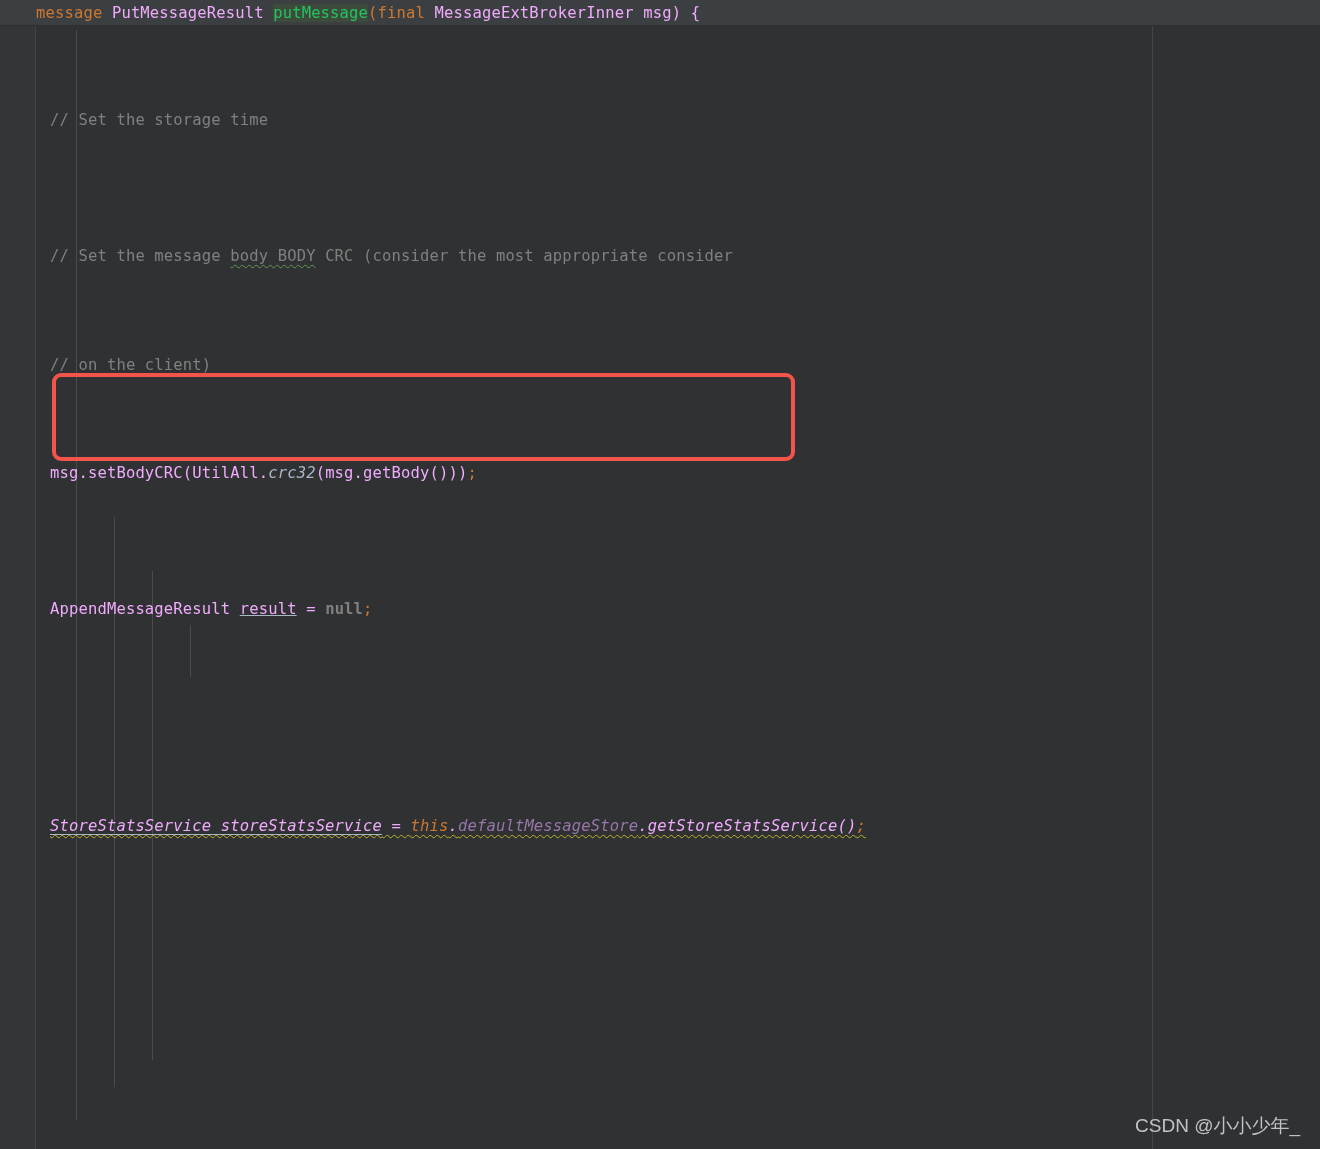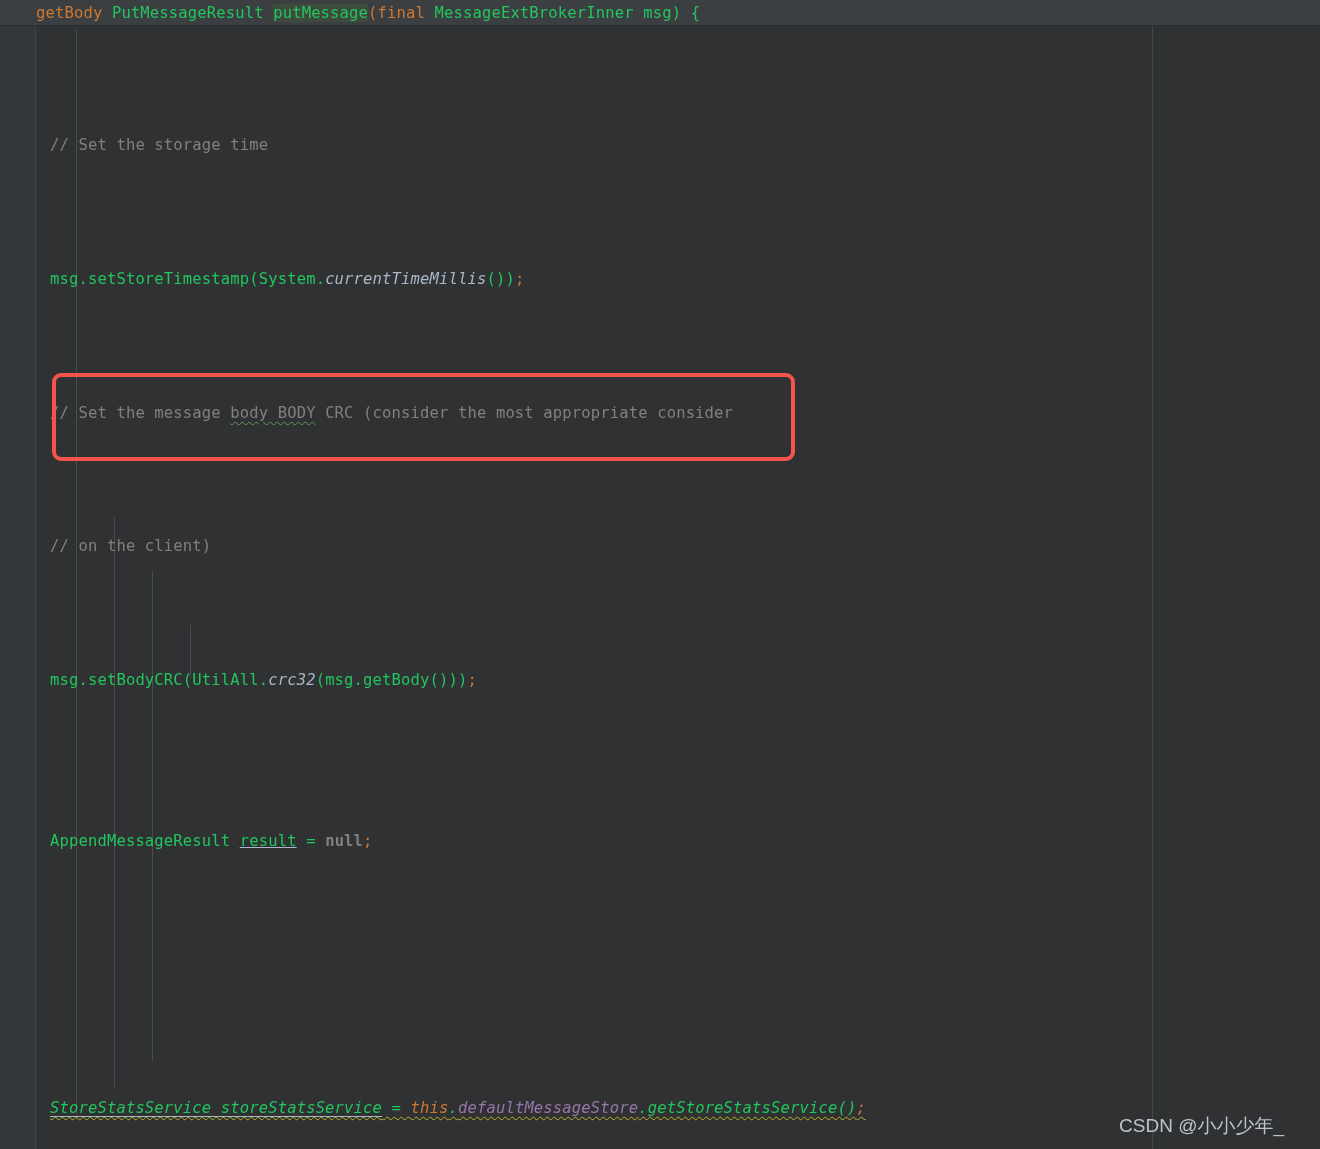--- a/index.html
+++ b/index.html
@@ -67,25 +67,24 @@
     font-size: 15.5px;
     line-height: 27.15px;
     letter-spacing: 0.01em;
     color: #a9b7c6;
     z-index: 2;
   }
   #code .line {
     height: 27.15px;
     padding-left: 50px;
     position: relative;
-    margin-top: 25px;
   }
   
   .kw   { color: #cc7832; }            
-  .txt  { color: #22c55e; }            
+  .txt  { color: #f0abfc; }            
   .cmt  { color: #808080; }
   .stat { color: #a9b7c6; font-style: italic; }  
   .fld  { color: #9876aa; }            
   .sem  { color: #cc7832; }            
   .null { color: #808080; font-weight: bold; }
   .udl  { text-decoration: underline; text-decoration-color: #a9b7c6; }
   .fnhl { background: #3d4b3d; color: #22c55e; }
   
   .wavy-warn {
     text-decoration: underline;
@@ -119,50 +118,49 @@
     height: 88px;
     border: 4px solid #f4544a;
     border-radius: 9px;
     box-sizing: border-box;
     z-index: 6;
     pointer-events: none;
   }
   
   #watermark {
     position: absolute;
-    right: 36px;
+    right: 20px;
     bottom: 10px;
     font-family: "Liberation Sans", sans-serif;
     font-size: 19px;
     color: #bfc3c7;
     z-index: 7;
     white-space: pre;
   }
 </style>
 </head>
 <body>
 
 <div id="editor">
 
   <div id="gutter"></div>
 
   <div id="margin-guide"></div>
 
-  <div id="sticky-header"><span class="gut"></span><span class="kw">getBody</span><span class="txt"> PutMessageResult </span><span class="fnhl">putMessage</span><span class="sem">(</span><span class="kw">final</span><span class="txt"> MessageExtBrokerInner msg) {</span></div>
+  <div id="sticky-header"><span class="gut"></span><span class="kw">message</span><span class="txt"> PutMessageResult </span><span class="fnhl">putMessage</span><span class="sem">(</span><span class="kw">final</span><span class="txt"> MessageExtBrokerInner msg) {</span></div>
 
   <div class="iguide" style="left:76px; top:30px; height:1090px;"></div>
   <div class="iguide" style="left:114px; top:517px; height:570px;"></div>
   <div class="iguide" style="left:152px; top:571px; height:489px;"></div>
   <div class="iguide" style="left:190px; top:625px; height:52px;"></div>
 
   <div id="code">
 
     <div class="line"><span class="cmt">// Set the storage time</span></div>
 
-    <div class="line"><span class="txt">msg.setStoreTimestamp(System.</span><span class="stat">currentTimeMillis</span><span class="txt">())</span><span class="sem">;</span></div>
 
     <div class="line"><span class="cmt">// Set the message </span><span class="cmt wavy-typo">body BODY</span><span class="cmt"> CRC (consider the most appropriate consider</span></div>
 
     <div class="line"><span class="cmt">// on the client)</span></div>
 
     <div class="line"><span class="txt">msg.setBodyCRC(UtilAll.</span><span class="stat">crc32</span><span class="txt">(msg.getBody()))</span><span class="sem">;</span></div>
 
 
     <div class="line"><span class="txt">AppendMessageResult </span><span class="txt udl">result</span><span class="txt"> = </span><span class="null">null</span><span class="sem">;</span></div>
 

